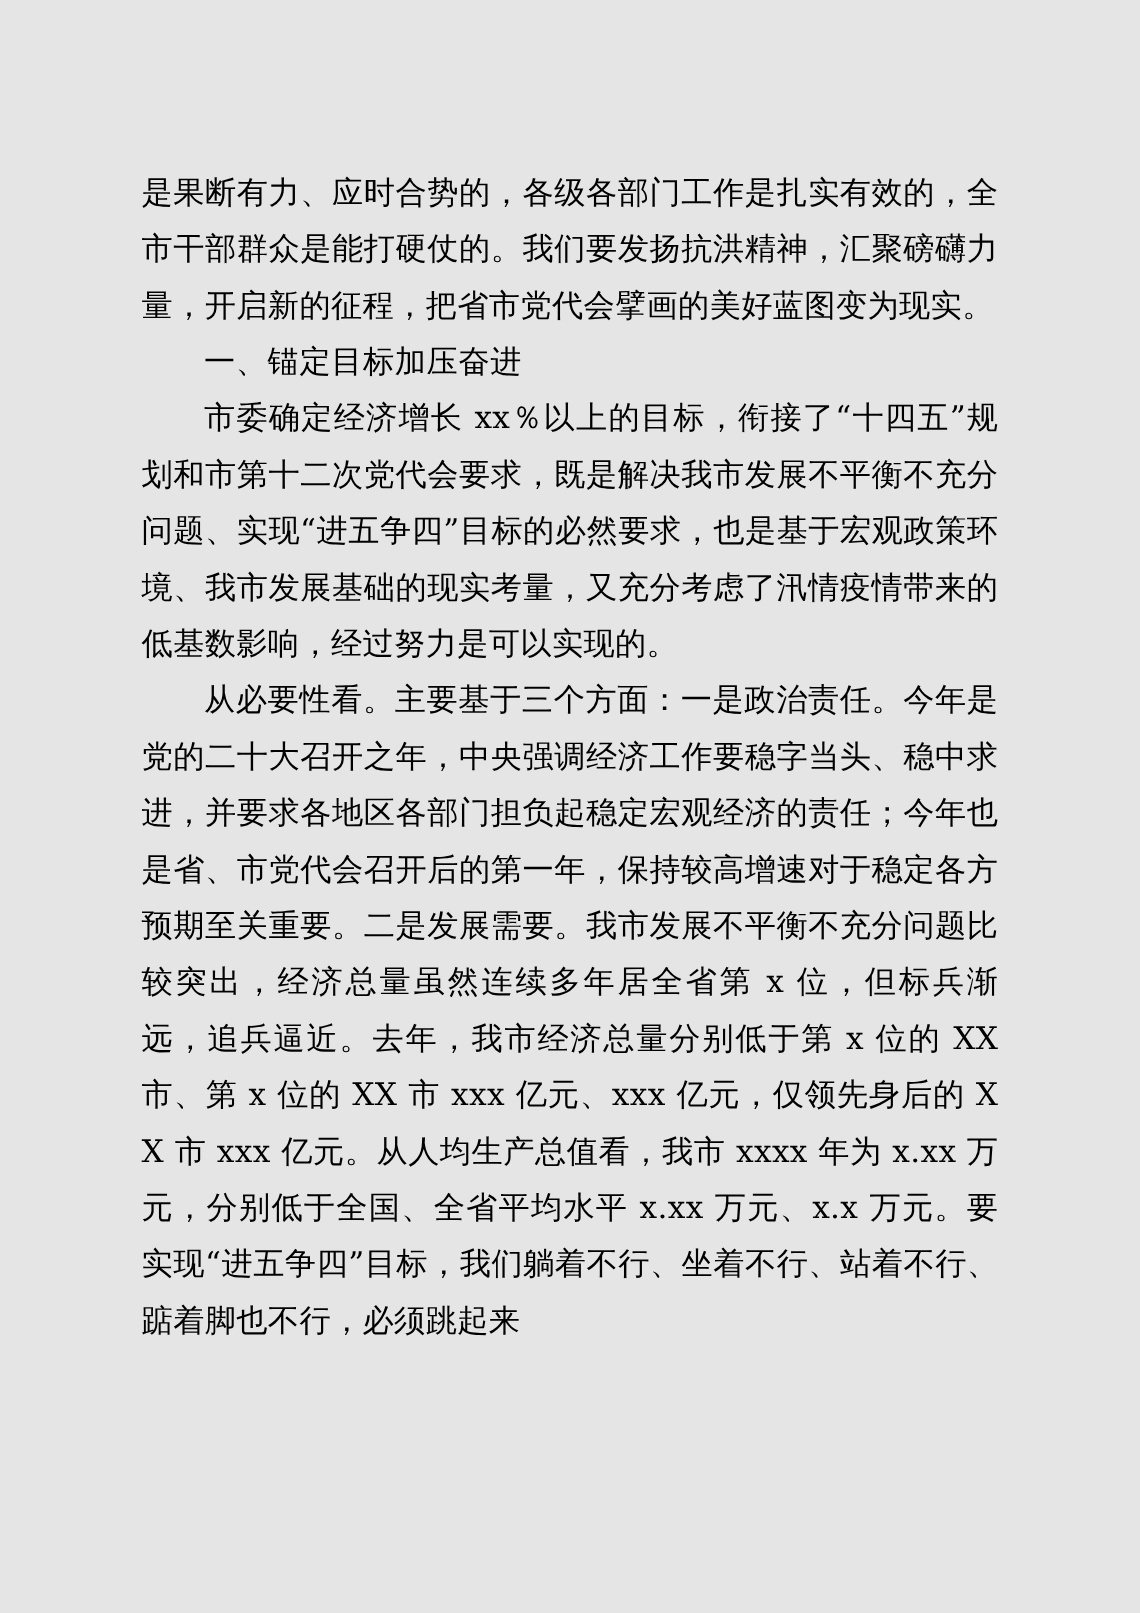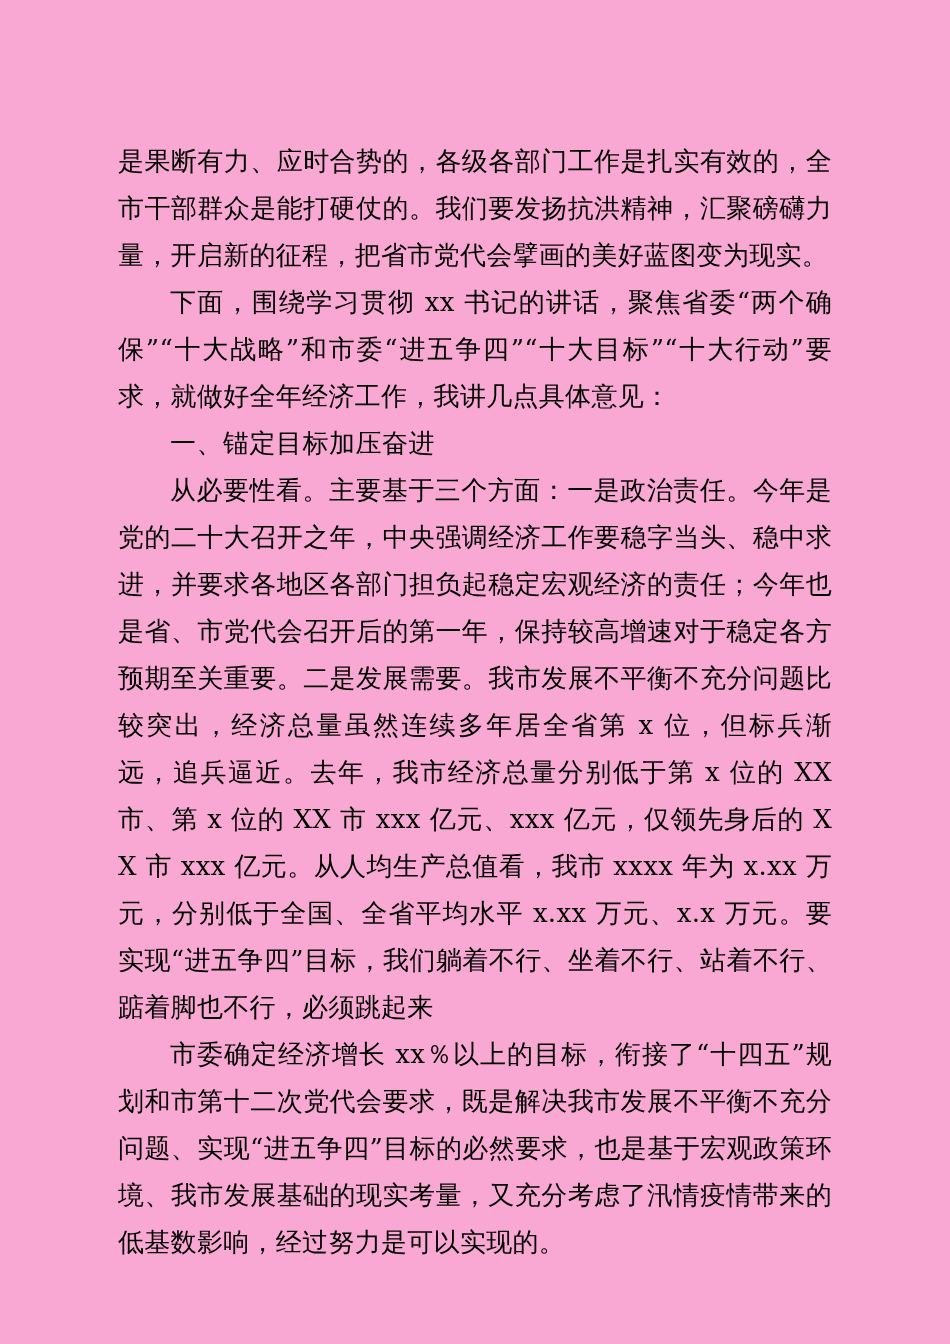--- a/index.html
+++ b/index.html
@@ -10,21 +10,21 @@
   body {
     width: 950px;
     height: 1344px;
     overflow: hidden;
   }
   .page {
     box-sizing: border-box;
     width: 950px;
     height: 1344px;
     padding: 138px 118px 40px 118px;
-    background: #f9a8d4;
+    background: #e5e5e5;
   }
   .doc p {
     margin: 0;
     padding: 0;
     font-family: "DejaVu Serif", "Liberation Serif", serif;
     font-size: 26px;
     line-height: 47px;
     color: #000000;
     text-align: justify;
     text-justify: inter-ideograph;
@@ -40,18 +40,17 @@
     text-indent: 2em;
     letter-spacing: 0.5px;
   }
 </style>
 </head>
 <body>
 
 <div class="page">
   <article class="doc">
     <p class="cont">是果断有力、应时合势的，各级各部门工作是扎实有效的，全市干部群众是能打硬仗的。我们要发扬抗洪精神，汇聚磅礴力量，开启新的征程，把省市党代会擘画的美好蓝图变为现实。</p>
-    <p class="indent">下面，围绕学习贯彻 xx 书记的讲话，聚焦省委“两个确保”“十大战略”和市委“进五争四”“十大目标”“十大行动”要求，就做好全年经济工作，我讲几点具体意见：</p>
     <p class="heading">一、锚定目标加压奋进</p>
+    <p class="indent">市委确定经济增长 xx％以上的目标，衔接了“十四五”规划和市第十二次党代会要求，既是解决我市发展不平衡不充分问题、实现“进五争四”目标的必然要求，也是基于宏观政策环境、我市发展基础的现实考量，又充分考虑了汛情疫情带来的低基数影响，经过努力是可以实现的。</p>
     <p class="indent">从必要性看。主要基于三个方面：一是政治责任。今年是党的二十大召开之年，中央强调经济工作要稳字当头、稳中求进，并要求各地区各部门担负起稳定宏观经济的责任；今年也是省、市党代会召开后的第一年，保持较高增速对于稳定各方预期至关重要。二是发展需要。我市发展不平衡不充分问题比较突出，经济总量虽然连续多年居全省第 x 位，但标兵渐远，追兵逼近。去年，我市经济总量分别低于第 x 位的 XX 市、第 x 位的 XX 市 xxx 亿元、xxx 亿元，仅领先身后的 XX 市 xxx 亿元。从人均生产总值看，我市 xxxx 年为 x.xx 万元，分别低于全国、全省平均水平 x.xx 万元、x.x 万元。要实现“进五争四”目标，我们躺着不行、坐着不行、站着不行、踮着脚也不行，必须跳起来</p>
-    <p class="indent">市委确定经济增长 xx％以上的目标，衔接了“十四五”规划和市第十二次党代会要求，既是解决我市发展不平衡不充分问题、实现“进五争四”目标的必然要求，也是基于宏观政策环境、我市发展基础的现实考量，又充分考虑了汛情疫情带来的低基数影响，经过努力是可以实现的。</p>
   </article>
 </div>
 
 </body></html>

